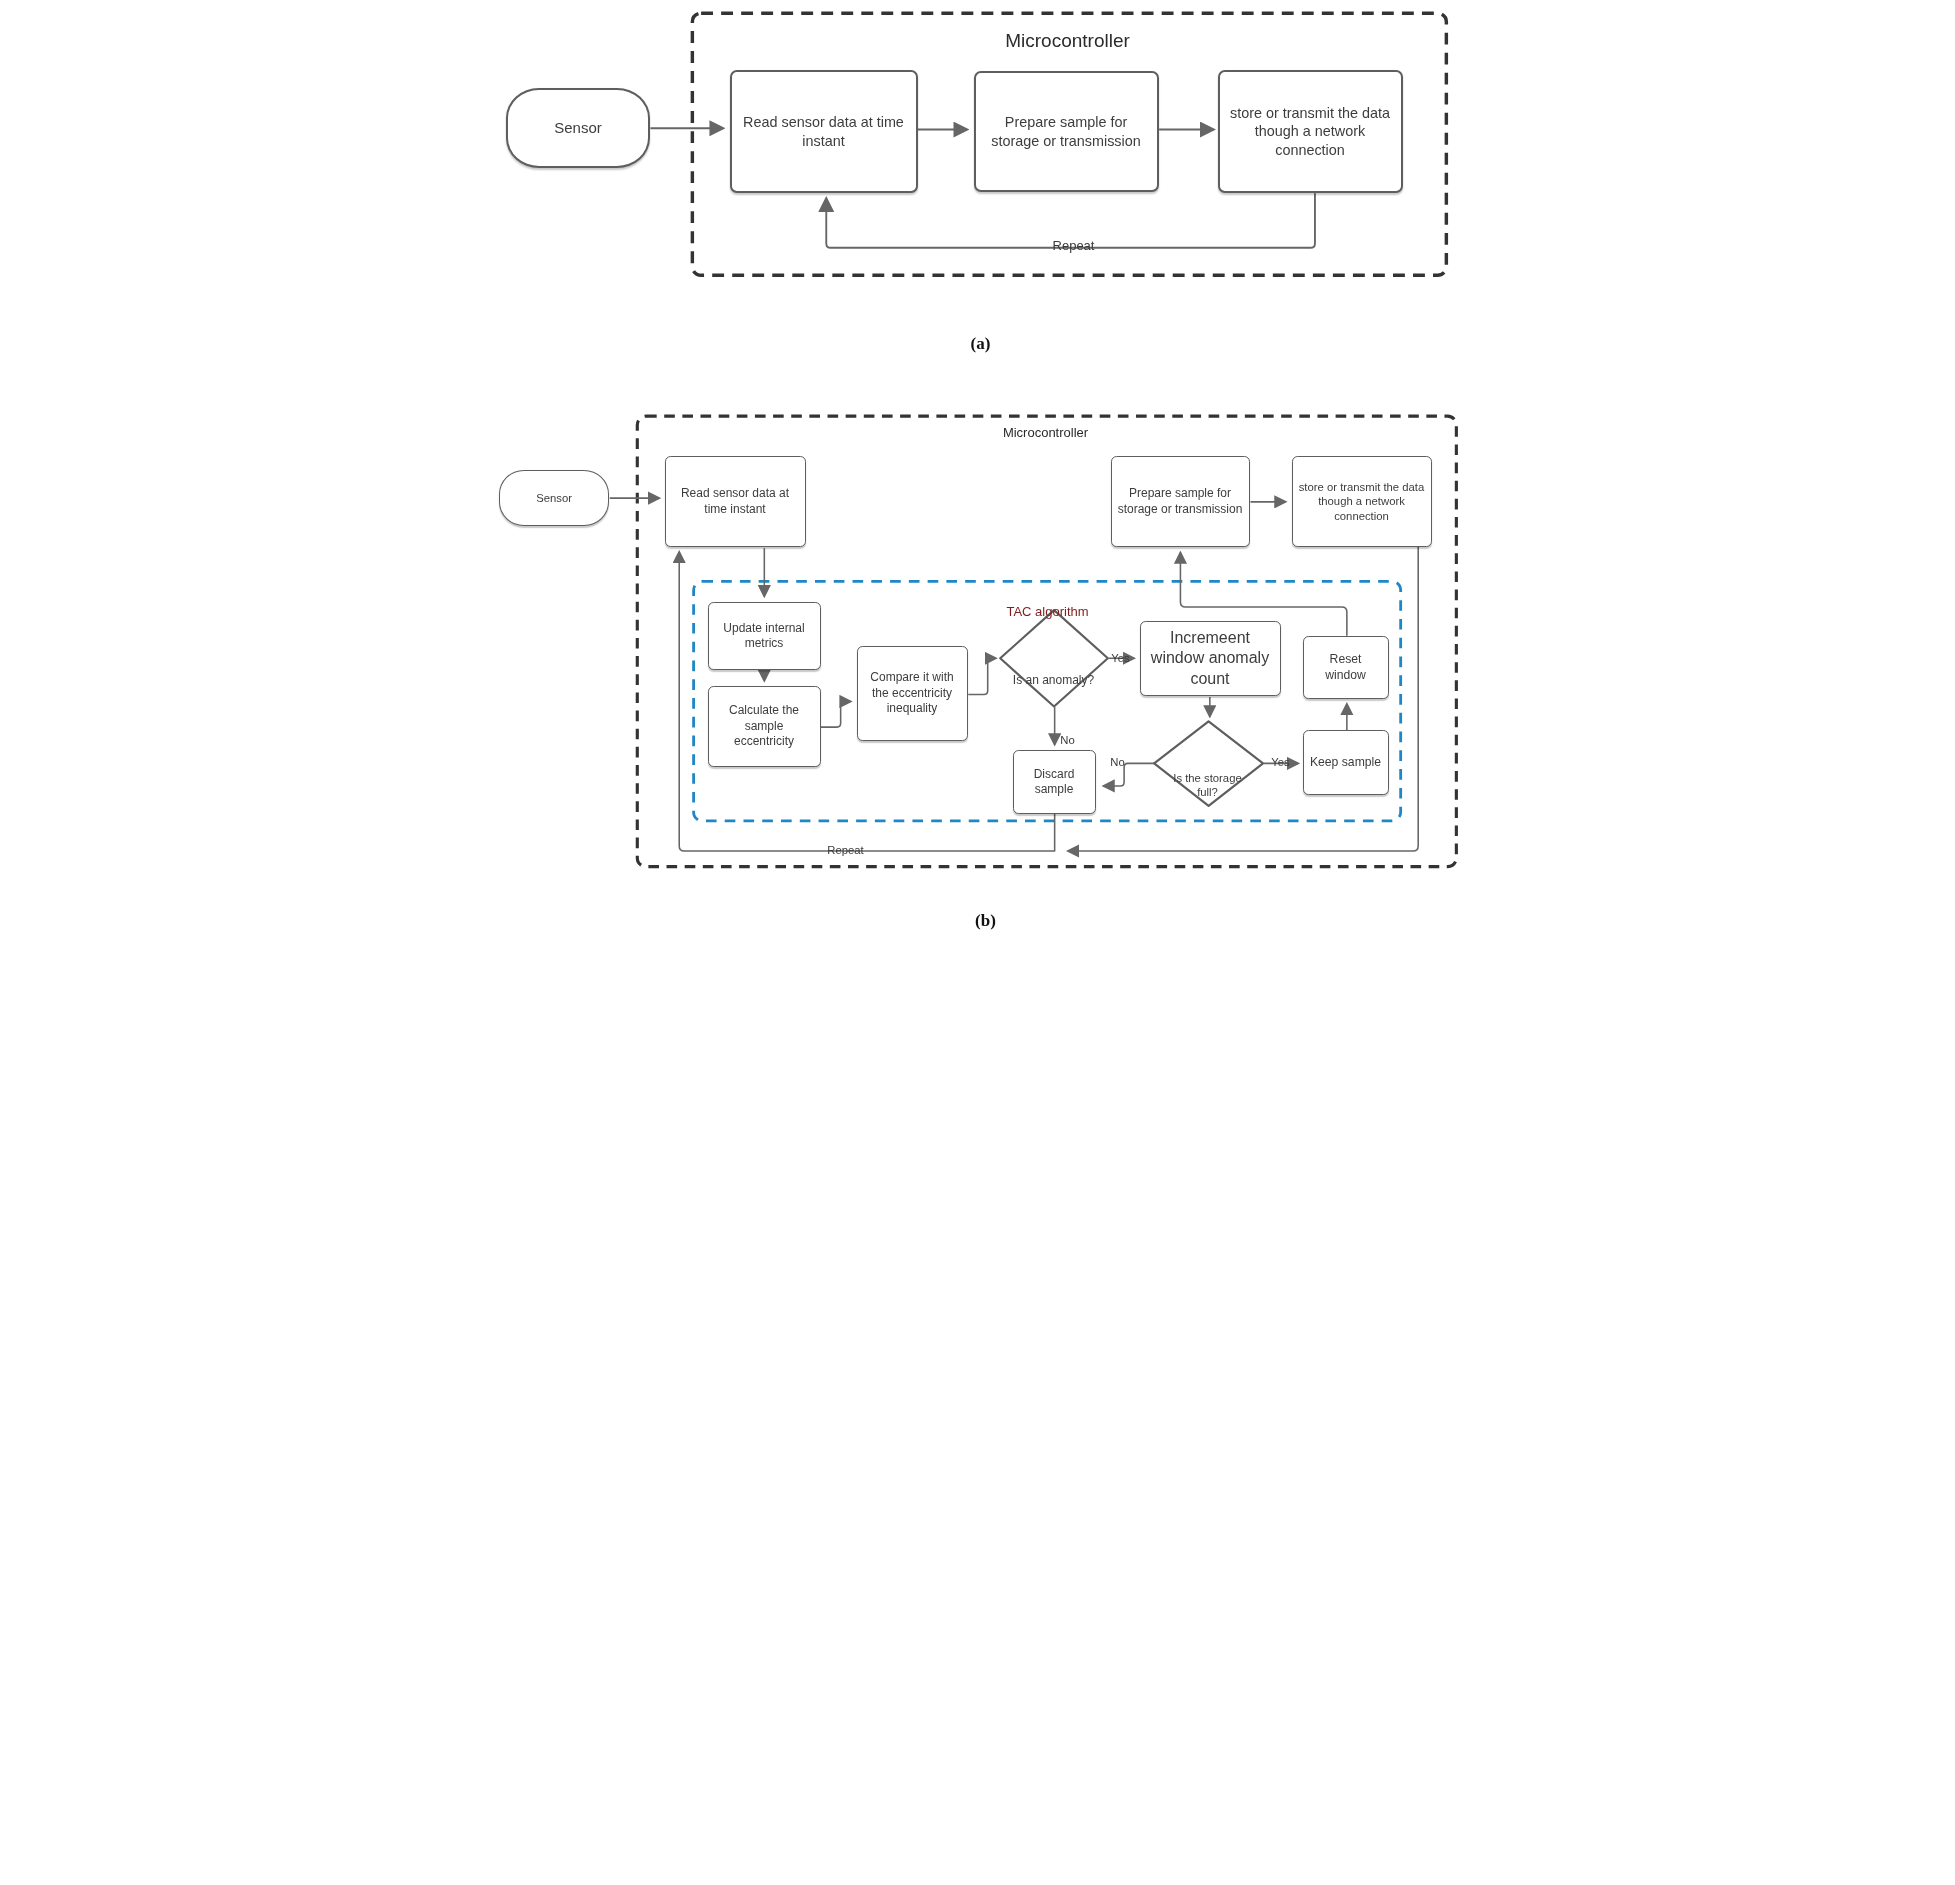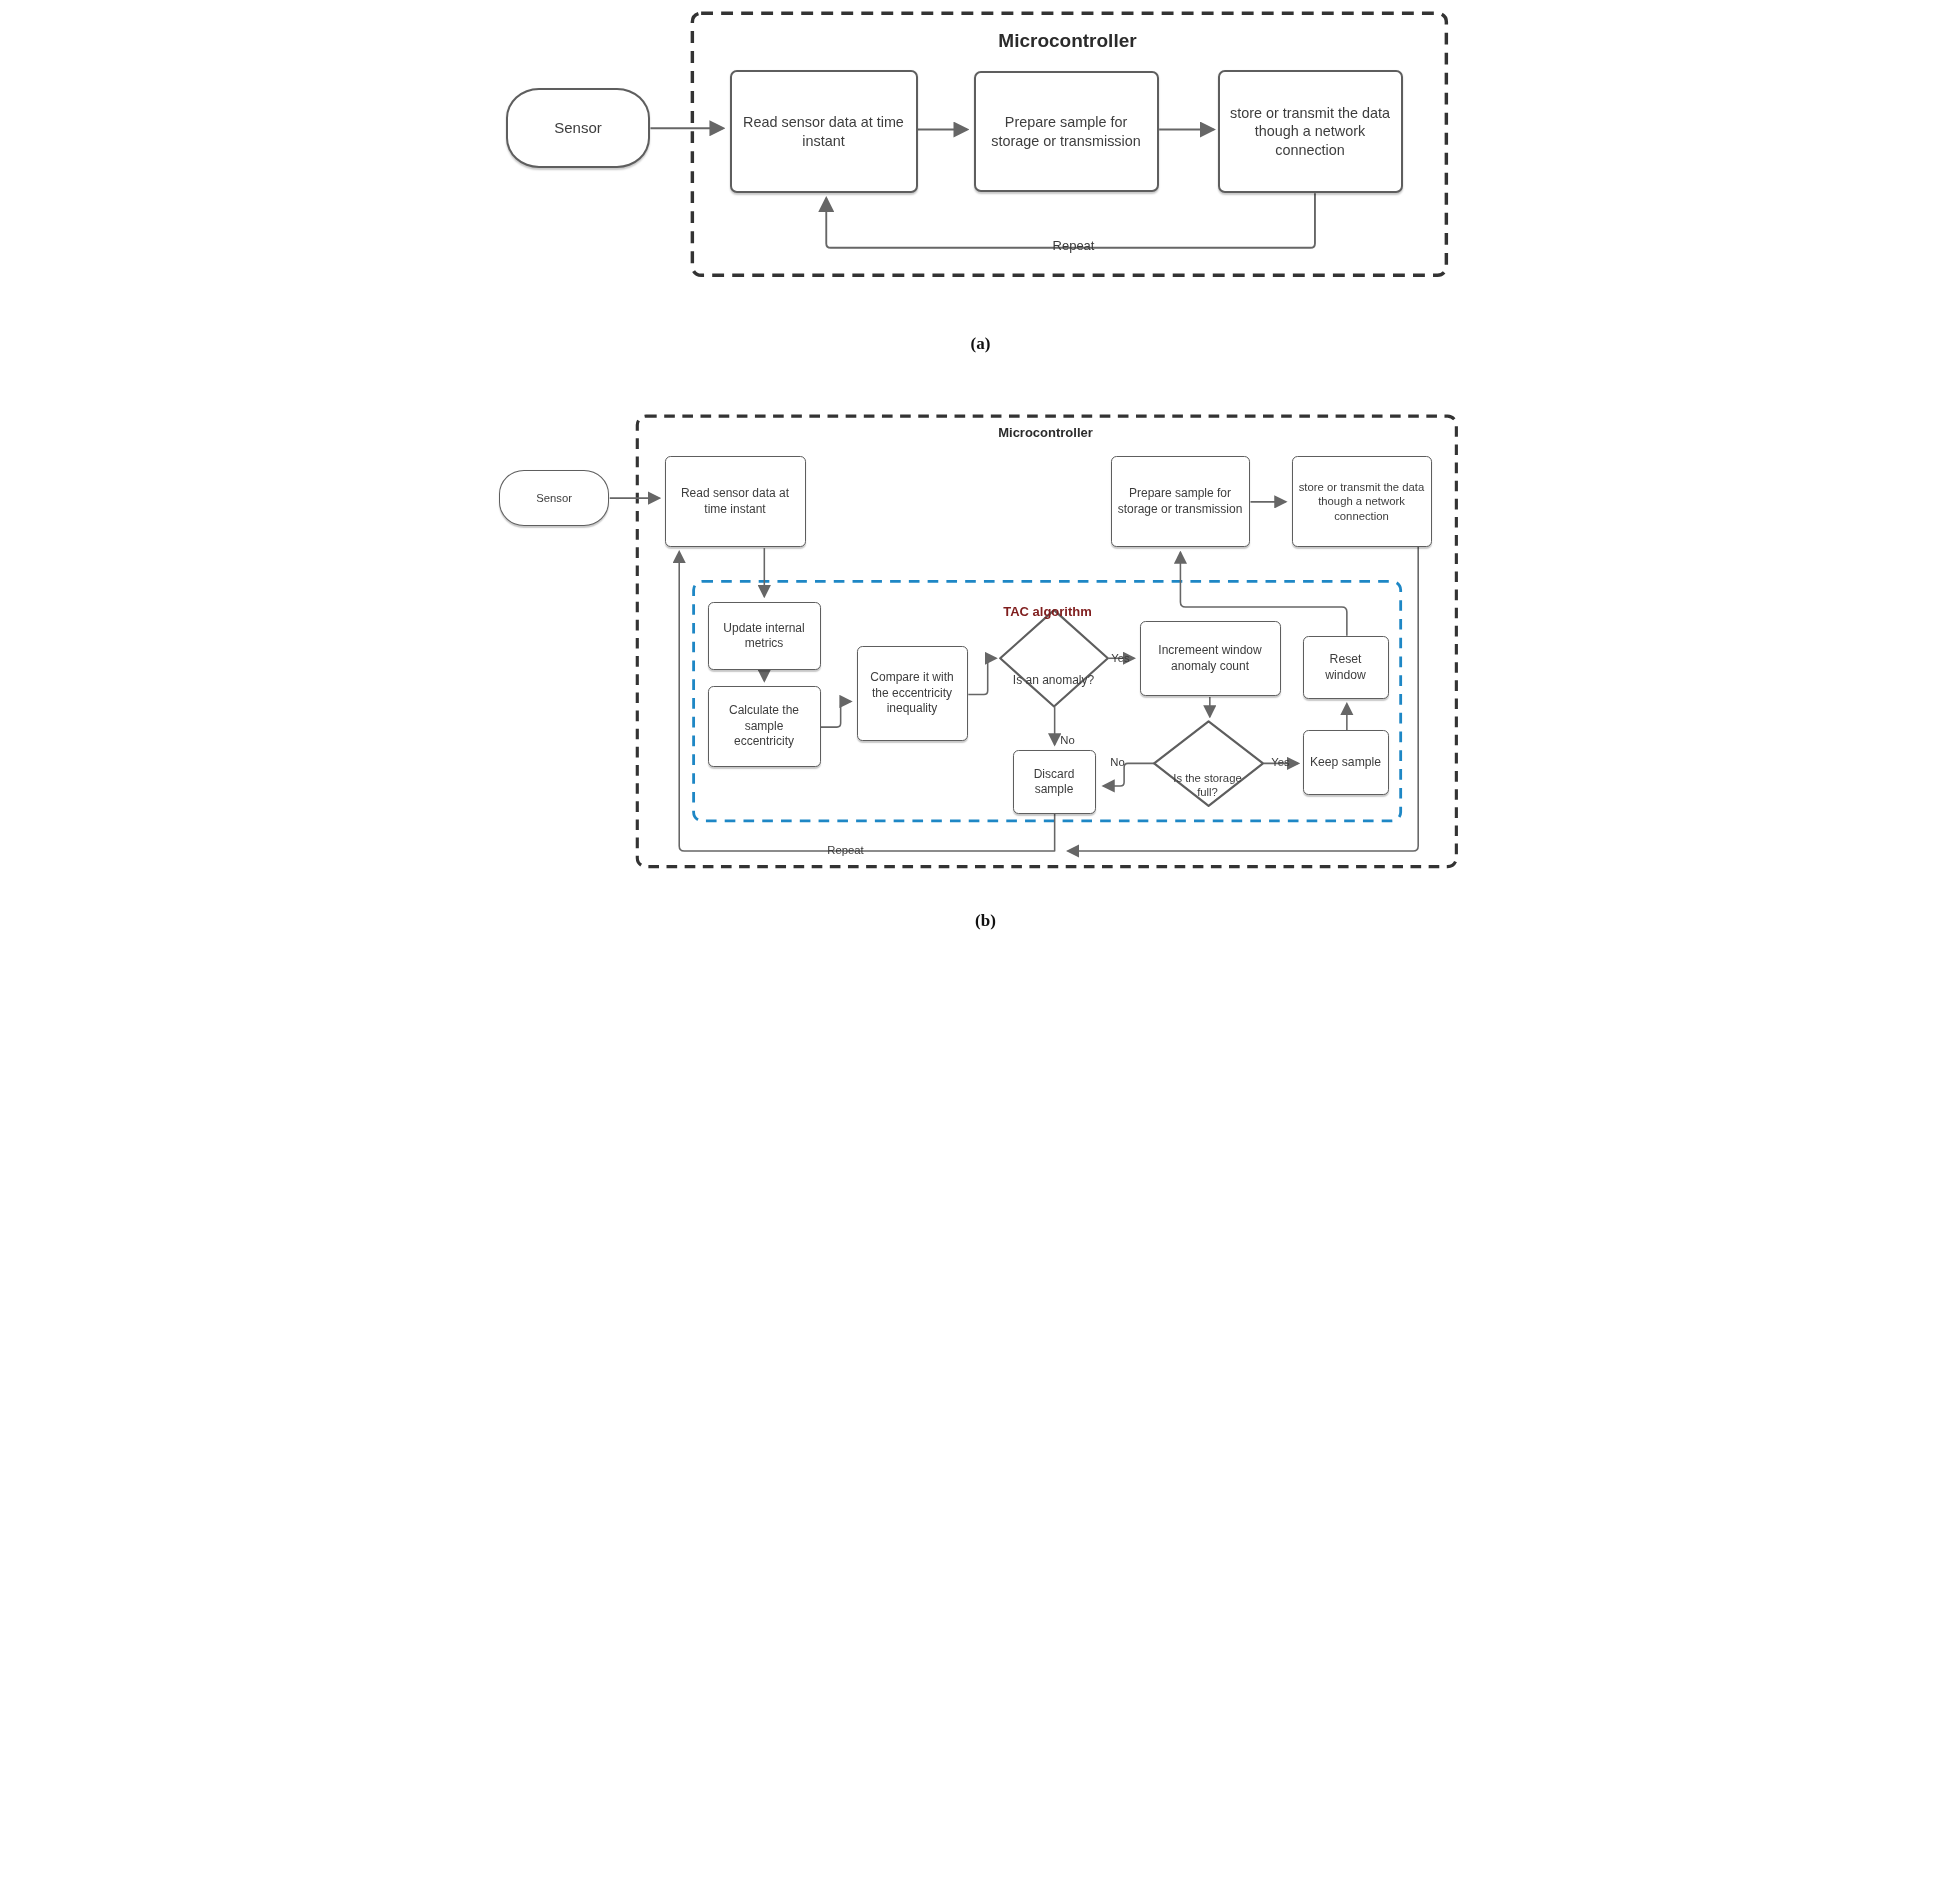--- a/index.html
+++ b/index.html
@@ -44,21 +44,20 @@
     font-weight:normal;
     color:#3a3a3a;
     white-space:nowrap;
     margin-top:14px;
   }
   .title{
     position:absolute;
     transform:translate(-50%,-50%);
     color:#2b2b2b;
     white-space:nowrap;
-    font-weight:bold;
   }
   .caption{
     position:absolute;
     transform:translate(-50%,-50%);
     font-family:"Liberation Serif", serif;
     font-weight:bold;
     color:#111111;
   }
 </style>
 </head>
@@ -155,21 +154,21 @@
   <div class="node node-b" style="left:219px;top:686px;width:113px;height:81px;font-size:12px">
     <span>Calculate the sample eccentricity</span>
   </div>
 
   <div class="node node-b" style="left:368px;top:646px;width:111px;height:95px;font-size:12px">
     <span>Compare it with the eccentricity inequality</span>
   </div>
 
   <div class="dlabel" style="left:565px;top:658px;width:88px;font-size:12px">Is an anomaly?</div>
 
-  <div class="node node-b" style="left:651px;top:621px;width:141px;height:75px;font-size:12px">
+  <div class="node node-b" style="left:651px;top:621px;width:141px;height:75px;font-size:16px">
     <span>Incremeent window anomaly count</span>
   </div>
 
   <div class="dlabel" style="left:719px;top:763px;width:69px;font-size:11.3px">Is the storage full?</div>
 
   <div class="node node-b" style="left:524px;top:750px;width:83px;height:64px;font-size:12px">
     <span>Discard sample</span>
   </div>
 
   <div class="node node-b" style="left:814px;top:730px;width:86px;height:65px;font-size:12.2px">

